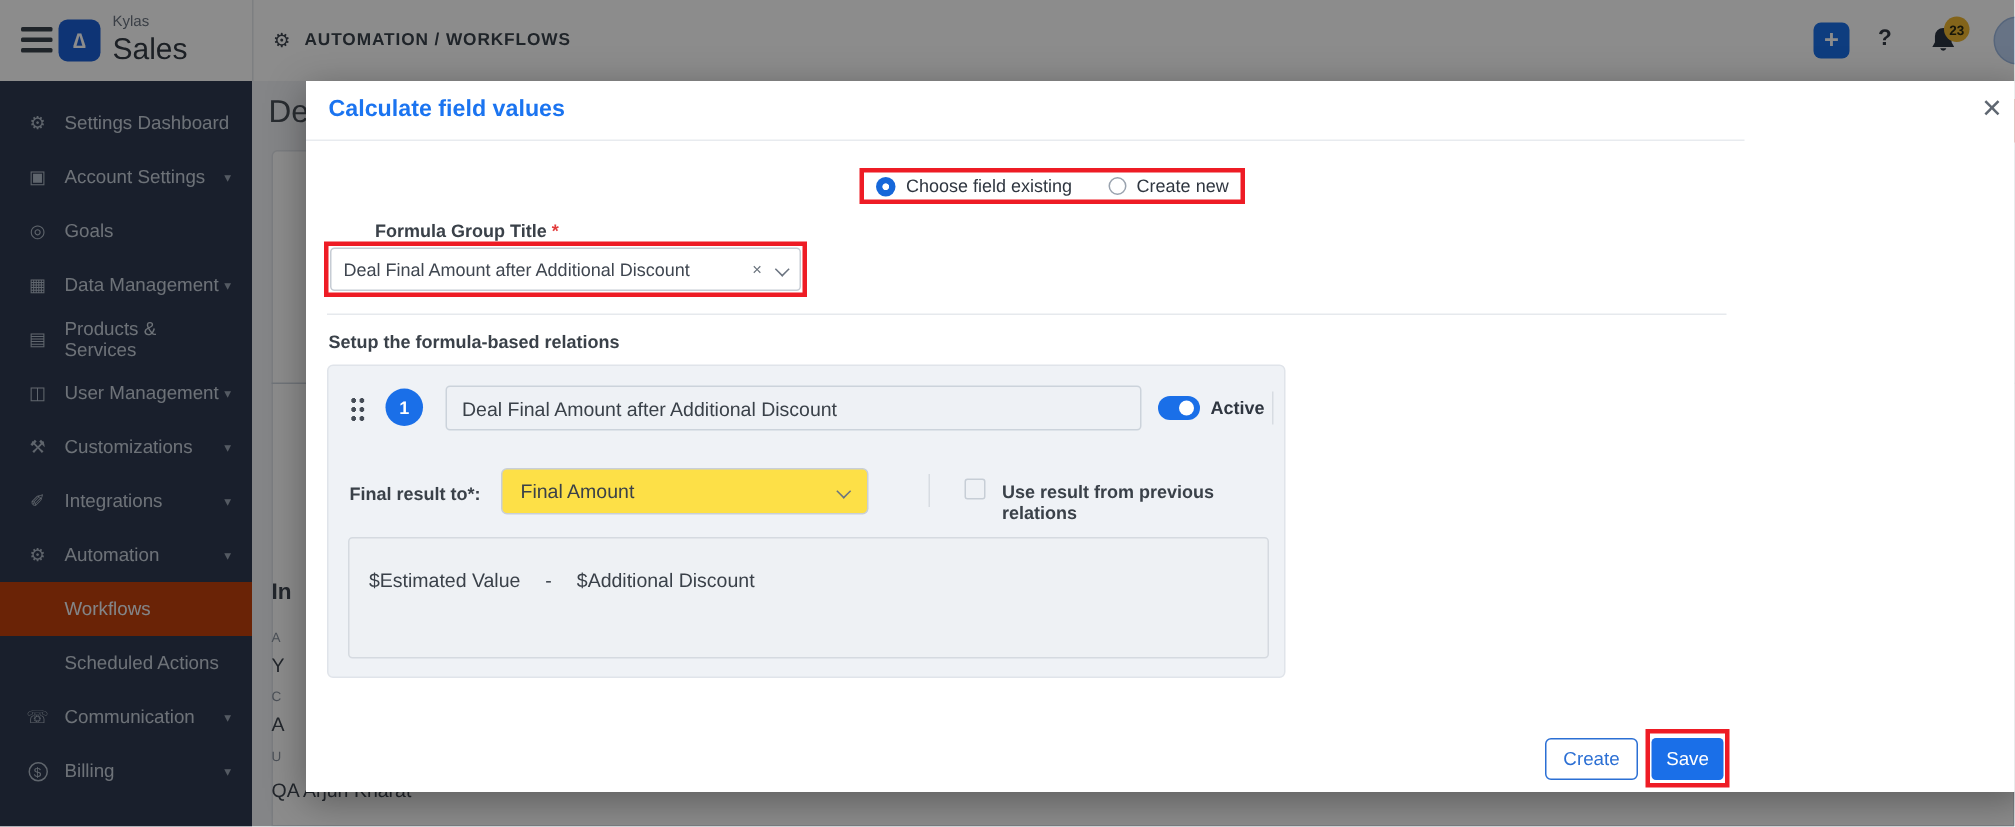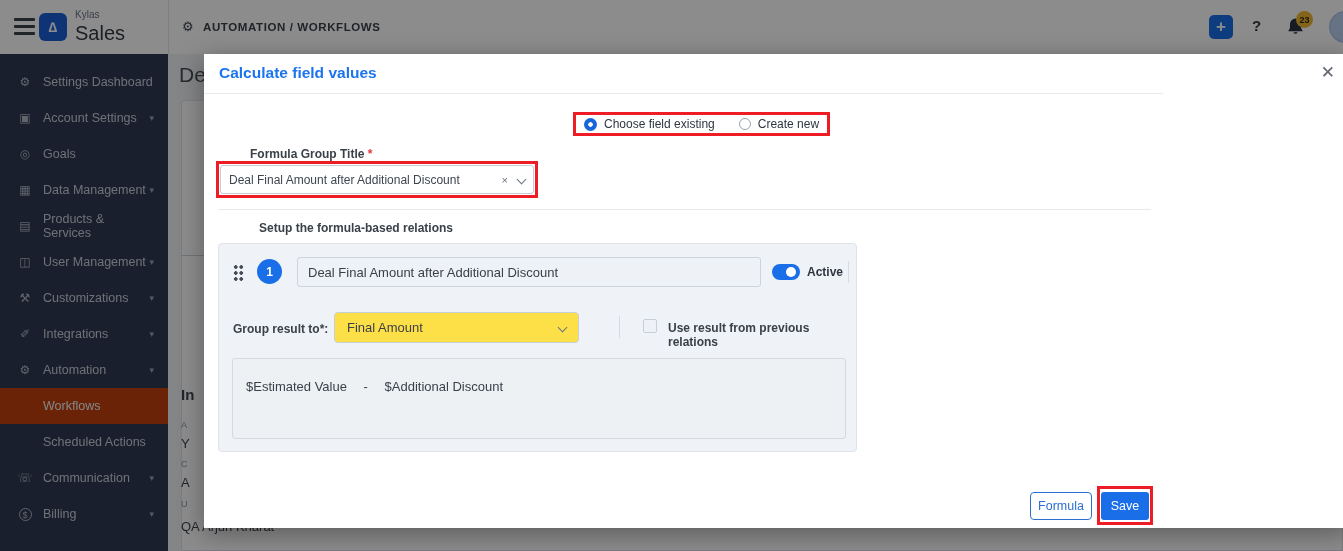--- a/index.html
+++ b/index.html
@@ -84,21 +84,21 @@
                  display:flex; align-items:center; }
   .title-select { width:316px; height:29px; margin:1px; background:#fff; border:1px solid #c6ccd4; border-radius:3px;
                   display:flex; align-items:center; padding:0 8px; font-size:12px; color:#3f4650; cursor:pointer; }
   .title-select .clear-x { margin-left:auto; font-size:11px; color:#6a737d; cursor:pointer; }
   .title-select .caret { margin-left:10px; }
 
   .caret { width:7px; height:7px; border-right:1.5px solid #6b7480; border-bottom:1.5px solid #6b7480;
            transform:rotate(45deg); display:inline-block; }
 
   .body-div { position:absolute; left:14px; top:155px; width:933px; height:1px; background:#e6e9ed; }
-  .setup-label { position:absolute; left:15px; top:167px; font-size:12px; font-weight:bold; color:#3a4149;margin-left:40px; }
+  .setup-label { position:absolute; left:15px; top:167px; font-size:12px; font-weight:bold; color:#3a4149; }
 
   .formula-card { position:absolute; left:14px; top:189px; width:639px; height:209px; background:#eff2f6;
                   border:1px solid #e0e4ea; border-radius:4px; }
   .drag-handle { position:absolute; left:14px; top:20px; width:11px; height:18px; cursor:grab;
                  background-image:radial-gradient(#454c56 1.5px, transparent 1.7px); background-size:5.5px 6px; }
   .num-badge { position:absolute; left:38px; top:15px; width:25px; height:25px; border-radius:50%; background:#1a6fe8;
                color:#fff; font-size:12px; font-weight:bold; display:flex; align-items:center; justify-content:center; }
   .name-input { position:absolute; left:78px; top:13px; width:464px; height:30px; background:#eef1f5; border:1px solid #ccd3db;
                 border-radius:3px; font-size:13px; color:#3a4149; padding:0 10px; display:flex; align-items:center; }
   .toggle { position:absolute; left:553px; top:20px; width:28px; height:16px; background:#1a6fe8; border-radius:8px; cursor:pointer; }
@@ -273,33 +273,33 @@
   <div class="formula-card">
     <div class="drag-handle"></div>
     <div class="num-badge">1</div>
     <div class="name-input">Deal Final Amount after Additional Discount</div>
     <div class="toggle">
         <span class="knob"></span>
       </div>
     <div class="active-label">Active</div>
     <div class="vdiv1"></div>
 
-    <div class="write-label">Group result to*:</div>
+    <div class="write-label">Final result to*:</div>
     <div class="result-select">
       <span>Final Amount</span>
       <span class="caret"></span>
     </div>
     <div class="vdiv2"></div>
     <div class="prev-checkbox"></div>
     <div class="prev-label">Use result from previous relations</div>
 
     <div class="expr-box">
       <span>$Estimated Value</span>
       <span class="expr-op">-</span>
       <span>$Additional Discount</span>
     </div>
   </div>
 
-  <button class="cancel-btn">Formula</button>
+  <button class="cancel-btn">Create</button>
   <div class="save-annot">
     <button class="save-btn">Save</button>
   </div>
 </div>
 
 </body></html>

